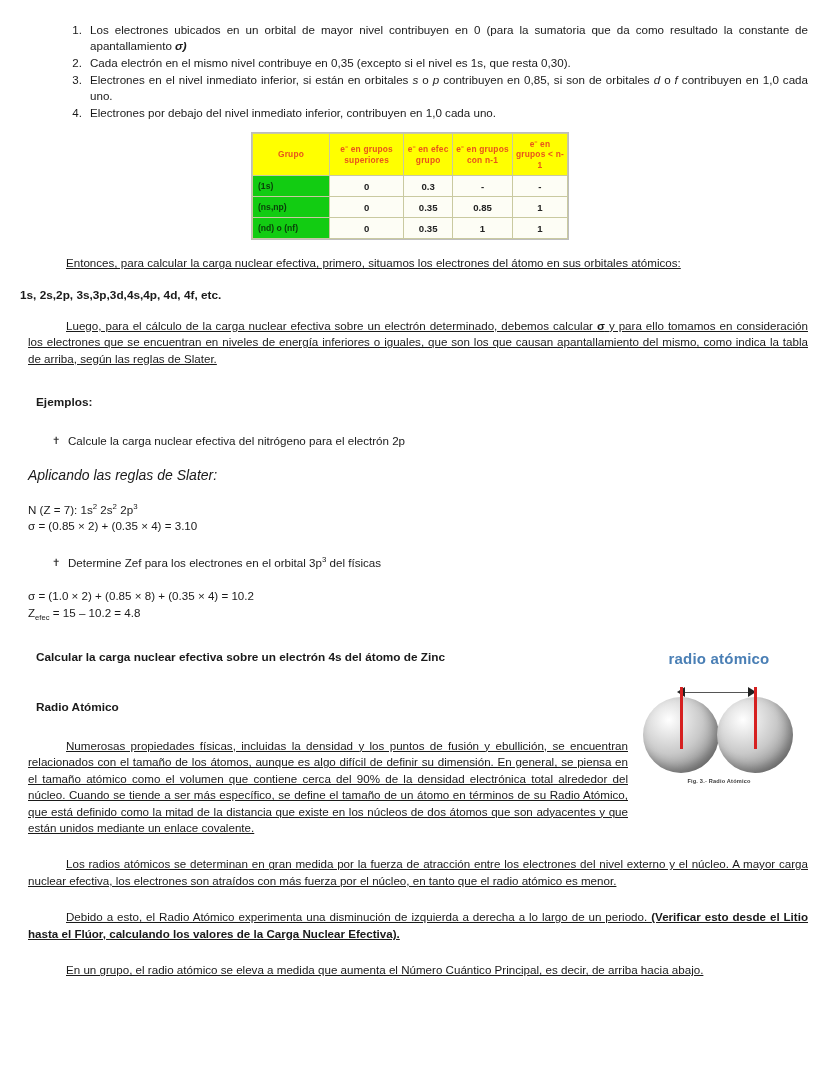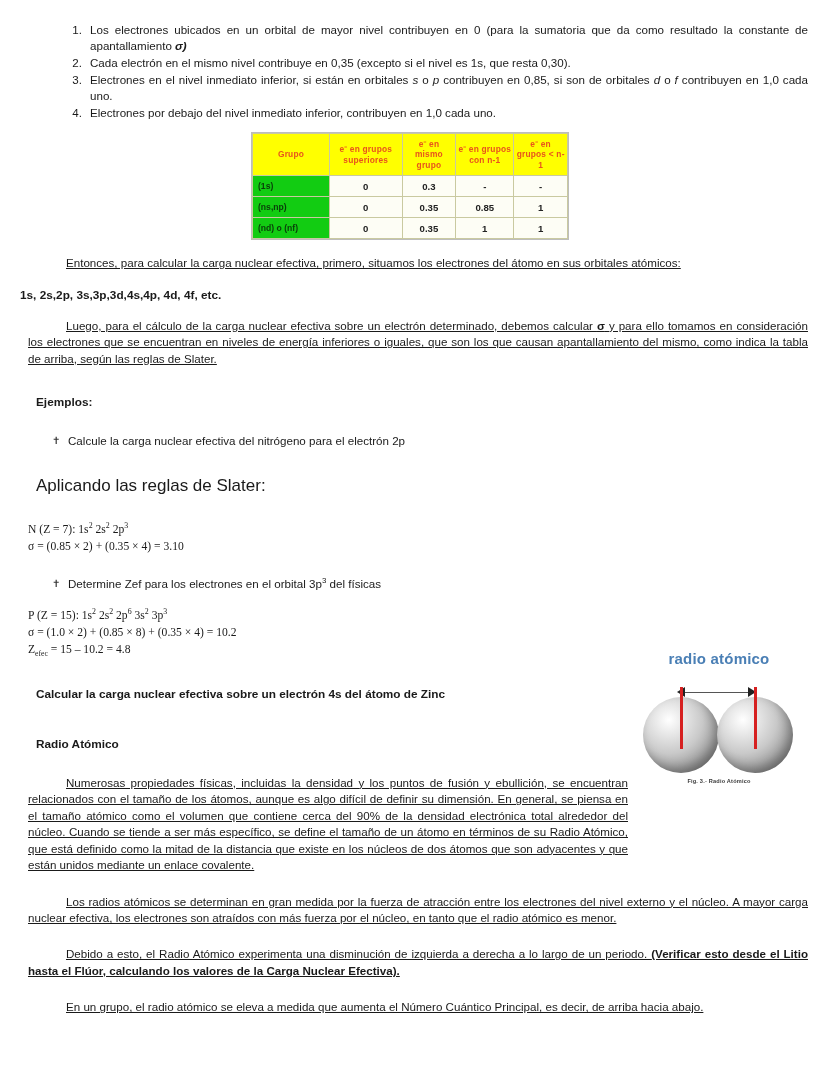--- a/index.html
+++ b/index.html
@@ -129,32 +129,33 @@
   }
   .bullet-mark {
     width: 16px;
     flex: 0 0 16px;
     font-size: 10px;
     color: #333;
     line-height: 1.5;
   }
 
   .plain {
-    margin: 8px;
+    margin: 0;
     padding: 0 20px 0 28px;
-    font-size: 17px;
+    font-size: 14px;
     line-height: 1.42;
+    font-style: italic;
   }
   .calc-block {
     margin: 0;
     padding: 0 20px 0 28px;
     font-size: 11.6px;
     line-height: 1.46;
   }
-  .calc-block div { white-space: nowrap; font-family: Liberation Serif, serif; }
+  .calc-block div { white-space: nowrap; }
   sup { font-size: 0.68em; vertical-align: super; line-height: 0; }
   sub { font-size: 0.66em; vertical-align: sub; line-height: 0; }
 
   
   .figure {
     position: absolute;
     right: 24px;
     top: 650px;
     width: 170px;
     text-align: center;
@@ -228,21 +229,21 @@
       <li><span class="num">3.</span><span>Electrones en el nivel inmediato inferior, si están en orbitales </span><i>s</i><span> o </span><i>p</i><span> contribuyen en 0,85, si son de orbitales </span><i>d</i><span> o </span><i>f</i><span> contribuyen en 1,0 cada uno.</span></li>
       <li><span class="num">4.</span><span>Electrones por debajo del nivel inmediato inferior, contribuyen en 1,0 cada uno.</span></li>
     </ol>
 
   <div class="table-wrap">
     <table class="slater">
       <thead>
         <tr id="slater-head-row">
             <th class="grp-head">Grupo</th>
             <th>e⁻ en grupos superiores</th>
-            <th>e⁻ en mismo grupo</th>
+            <th>e⁻ en efec grupo</th>
             <th>e⁻ en grupos con n-1</th>
             <th>e⁻ en grupos &lt; n-1</th>
           </tr>
       </thead>
       <tbody id="slater-body">
           <tr>
             <td class="grp">(1s)</td>
             <td>0</td>
             <td>0.3</td>
             <td>-</td>
@@ -307,21 +308,20 @@
   <div class="bullets">
     <div class="bullet-row">
       <span class="bullet-mark">✝</span>
       <span><span>Determine Zef para los electrones en el orbital 3p</span><sup>3</sup><span> del físicas</span></span>
     </div>
   </div>
 
   <div class="spacer-md"></div>
 
   <div class="calc-block">
-    <div>P (Z = 15): 1s<sup>2</sup> 2s<sup>2</sup> 2p<sup>6</sup> 3s<sup>2</sup> 3p<sup>3</sup></div>
     <div>σ = (1.0 × 2) + (0.85 × 8) + (0.35 × 4)  = 10.2</div>
     <div><span>Z</span><sub>efec</sub><span> = 15 – 10.2 = 4.8</span></div>
   </div>
 
   <div class="spacer-lg"></div>
 
   <h3 class="sec">Calcular la carga nuclear efectiva sobre un electrón 4s del átomo de Zinc</h3>
 
   <div class="spacer-lg"></div>
 

